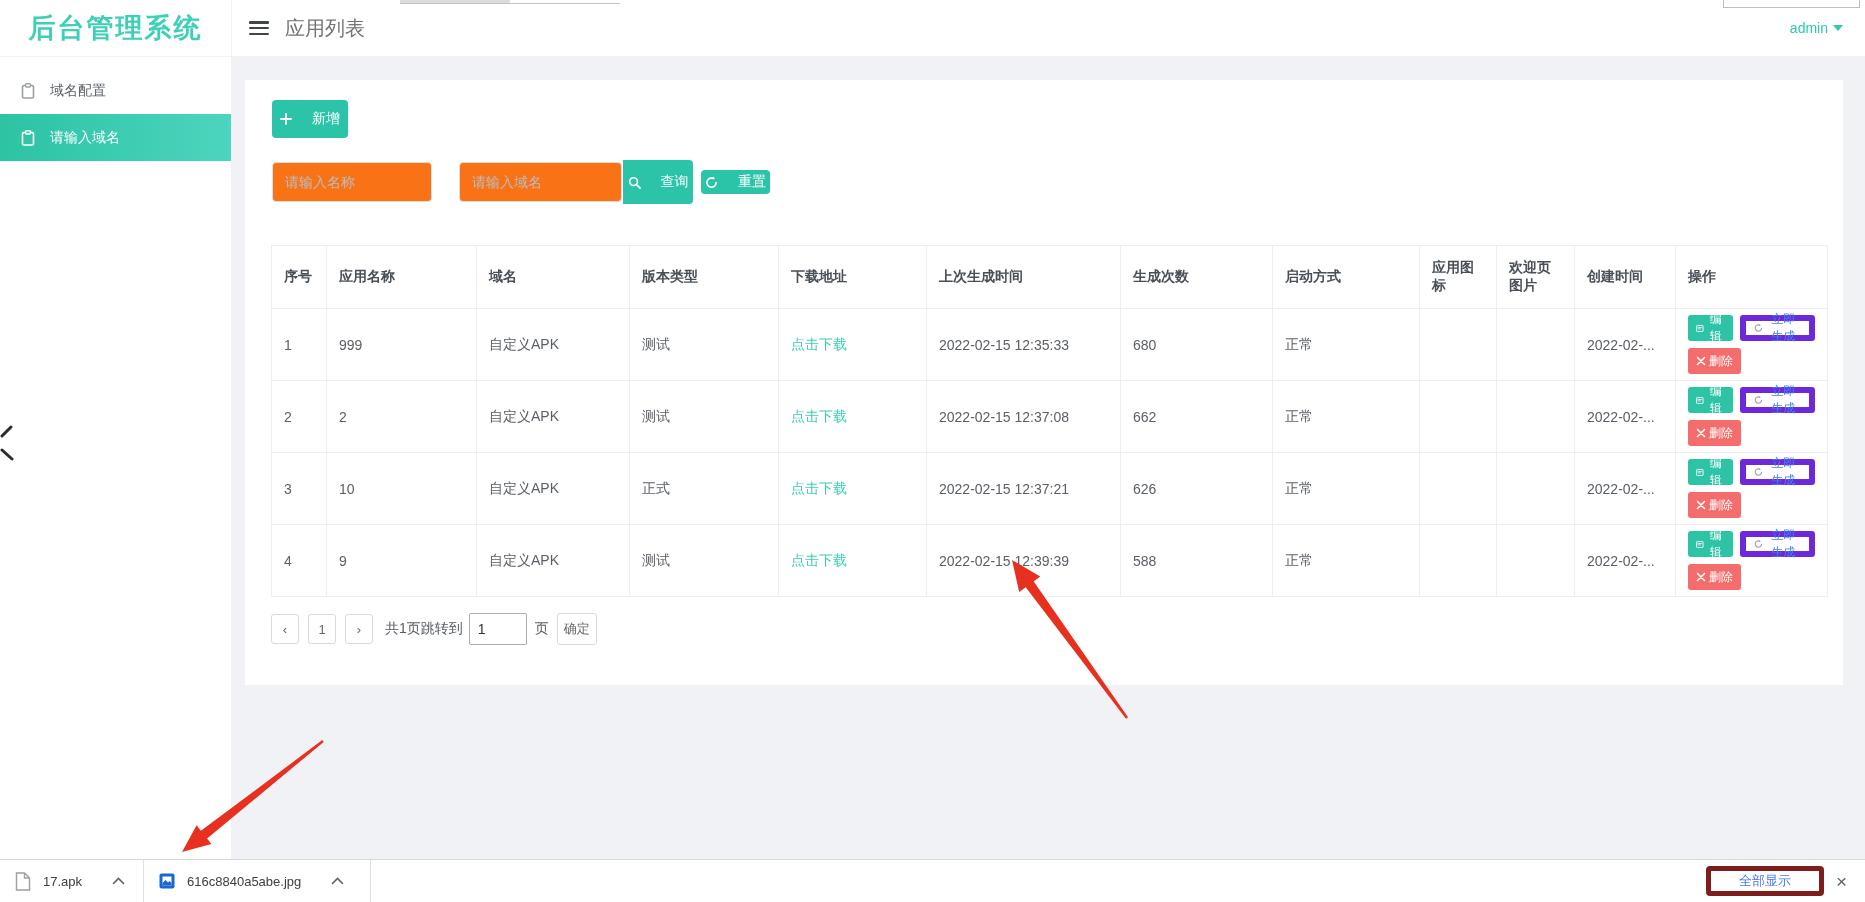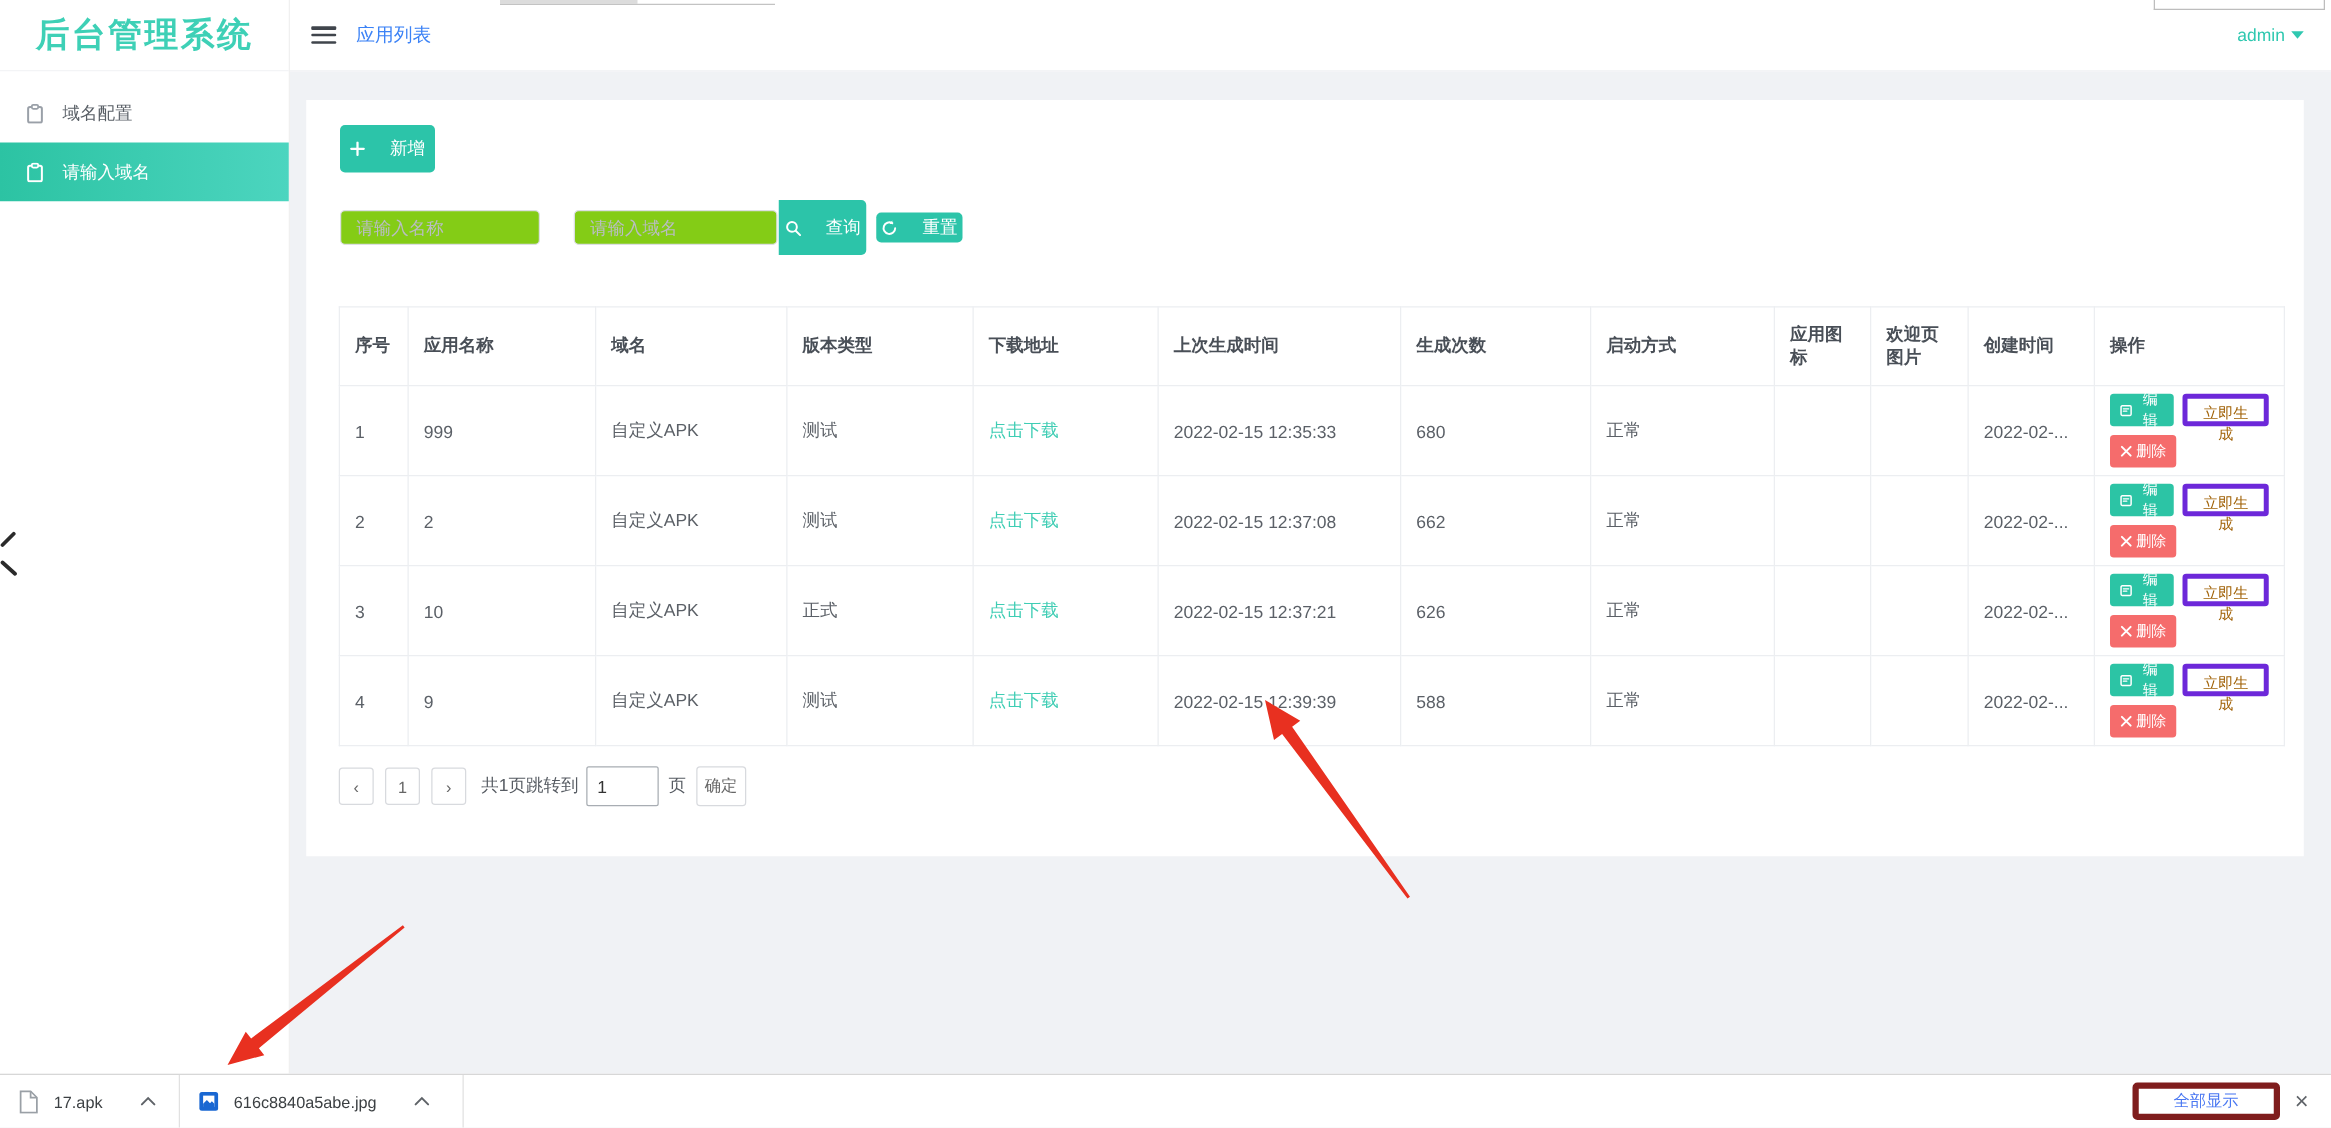--- a/index.html
+++ b/index.html
@@ -29,38 +29,38 @@
     color:#ffffff;
   }
   
   .topbar {
     position:absolute; left:232px; top:0; right:0; height:57px;
     background:#ffffff; display:flex; align-items:center; z-index:1;
     border-bottom:1px solid #f3f4f6;
   }
   .hamburger { margin-left:17px; width:20px; height:14px; display:flex; flex-direction:column; justify-content:space-between; cursor:pointer; }
   .hamburger span { display:block; height:2.5px; background:#40454c; border-radius:1px; }
-  .page-title { margin-left:16px; font-size:15px; color:#3b82f6; }
+  .page-title { margin-left:16px; font-size:20px; color:#737373; }
   .user-box { margin-left:auto; margin-right:22px; display:flex; align-items:center; gap:5px; color:#2fc8b0; font-size:14px; cursor:pointer; }
   .caret-down { width:0; height:0; border-left:5px solid transparent; border-right:5px solid transparent; border-top:6px solid #2fc8b0; }
   
   .card {
     position:absolute; left:245px; top:80px; width:1598px; height:605px;
     background:#ffffff;
   }
   .btn {
     display:inline-flex; align-items:center; justify-content:center; gap:20px;
     background:#2cc4a9; color:#fff; border:none; border-radius:4px;
     font-size:14px; cursor:pointer;
     font-family:"Liberation Sans","DejaVu Sans",sans-serif;
   }
   .btn-add { position:absolute; left:27px; top:20px; width:76px; height:38px; }
   .search-row { position:absolute; left:27px; top:80px; display:flex; align-items:center; }
   .txt-input {
-    height:28px; border:1px solid #dcdee2; border-radius:4px; background:#84cc16;
+    height:40px; border:1px solid #dcdee2; border-radius:4px; background:#f97316;
     font-size:14px; color:#333; padding:0 12px; outline:none;
     font-family:"Liberation Sans","DejaVu Sans",sans-serif;
   }
   .txt-input::placeholder { color:#b9bdc3; }
   .inp-name { width:160px; }
   .inp-domain { width:163px; margin-left:27px; }
   .btn-search { width:70px; height:44px; margin-left:1px; border-radius:0 4px 4px 0; }
   .btn-reset { width:69px; height:24px; margin-left:8px; }
   
   .table-wrap { position:absolute; left:26px; top:165px; width:1556px; }
@@ -70,21 +70,21 @@
   td { height:67px; color:#5b6067; vertical-align:middle; }
   .dl-link { color:#3fcdb4; cursor:pointer; text-decoration:none; }
   .op-cell { white-space:normal; }
   .op-line { display:flex; align-items:center; gap:7px; }
   .btn-mini {
     display:inline-flex; align-items:center; gap:3px; height:26px; padding:0 8px;
     font-size:12px; border-radius:3px; cursor:pointer; border:none;
     font-family:"Liberation Sans","DejaVu Sans",sans-serif;
   }
   .btn-edit { background:#2cc4a5; color:#fff; }
-  .btn-gen { background:#fff; color:#a16207; border:4px solid #6d28d9;flex-direction:column; }
+  .btn-gen { background:#fff; color:#3b82f6; border:6px solid #6d28d9; }
   .btn-del { background:#f56c6c; color:#fff; margin-top:7px; }
   
   .pager { position:absolute; left:26px; top:533px; display:flex; align-items:center; font-size:14px; color:#565b62; }
   .pg-box {
     min-width:28px; height:30px; border:1px solid #d8dade; border-radius:3px; background:#fff;
     display:inline-flex; align-items:center; justify-content:center; cursor:pointer;
     font-size:13px; color:#666; padding:0 6px;
     font-family:"Liberation Sans","DejaVu Sans",sans-serif;
   }
   .pg-gap { margin-left:9px; }

